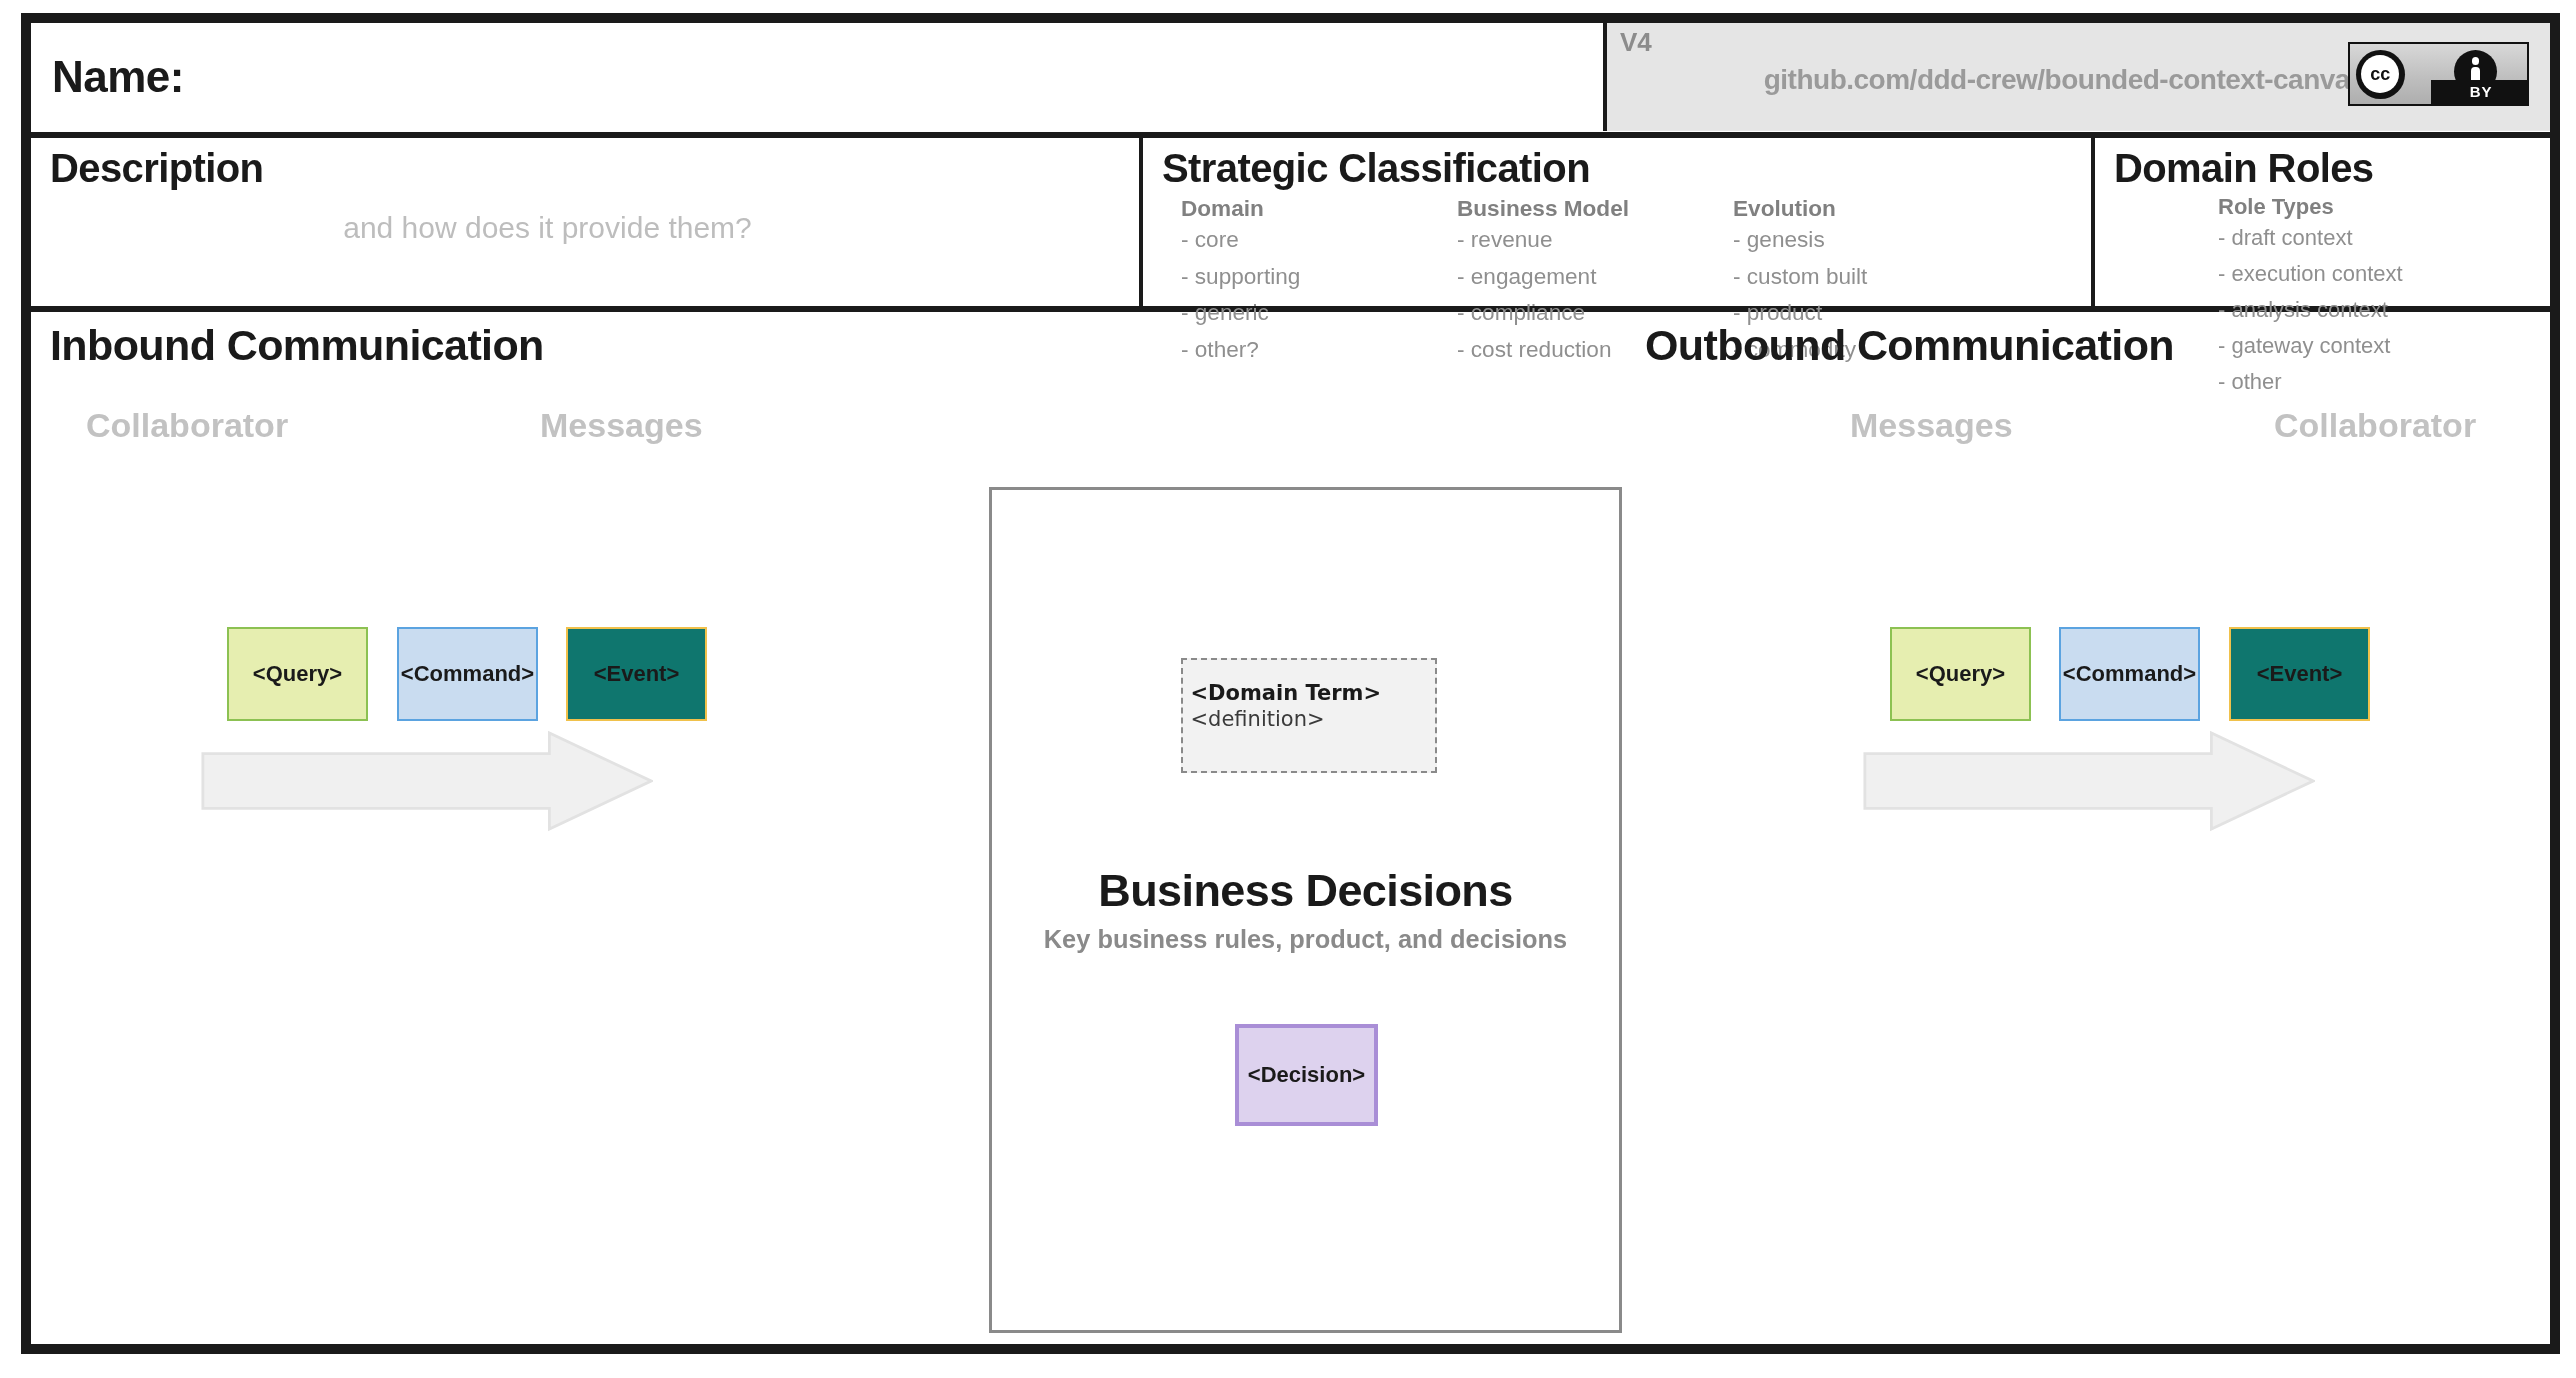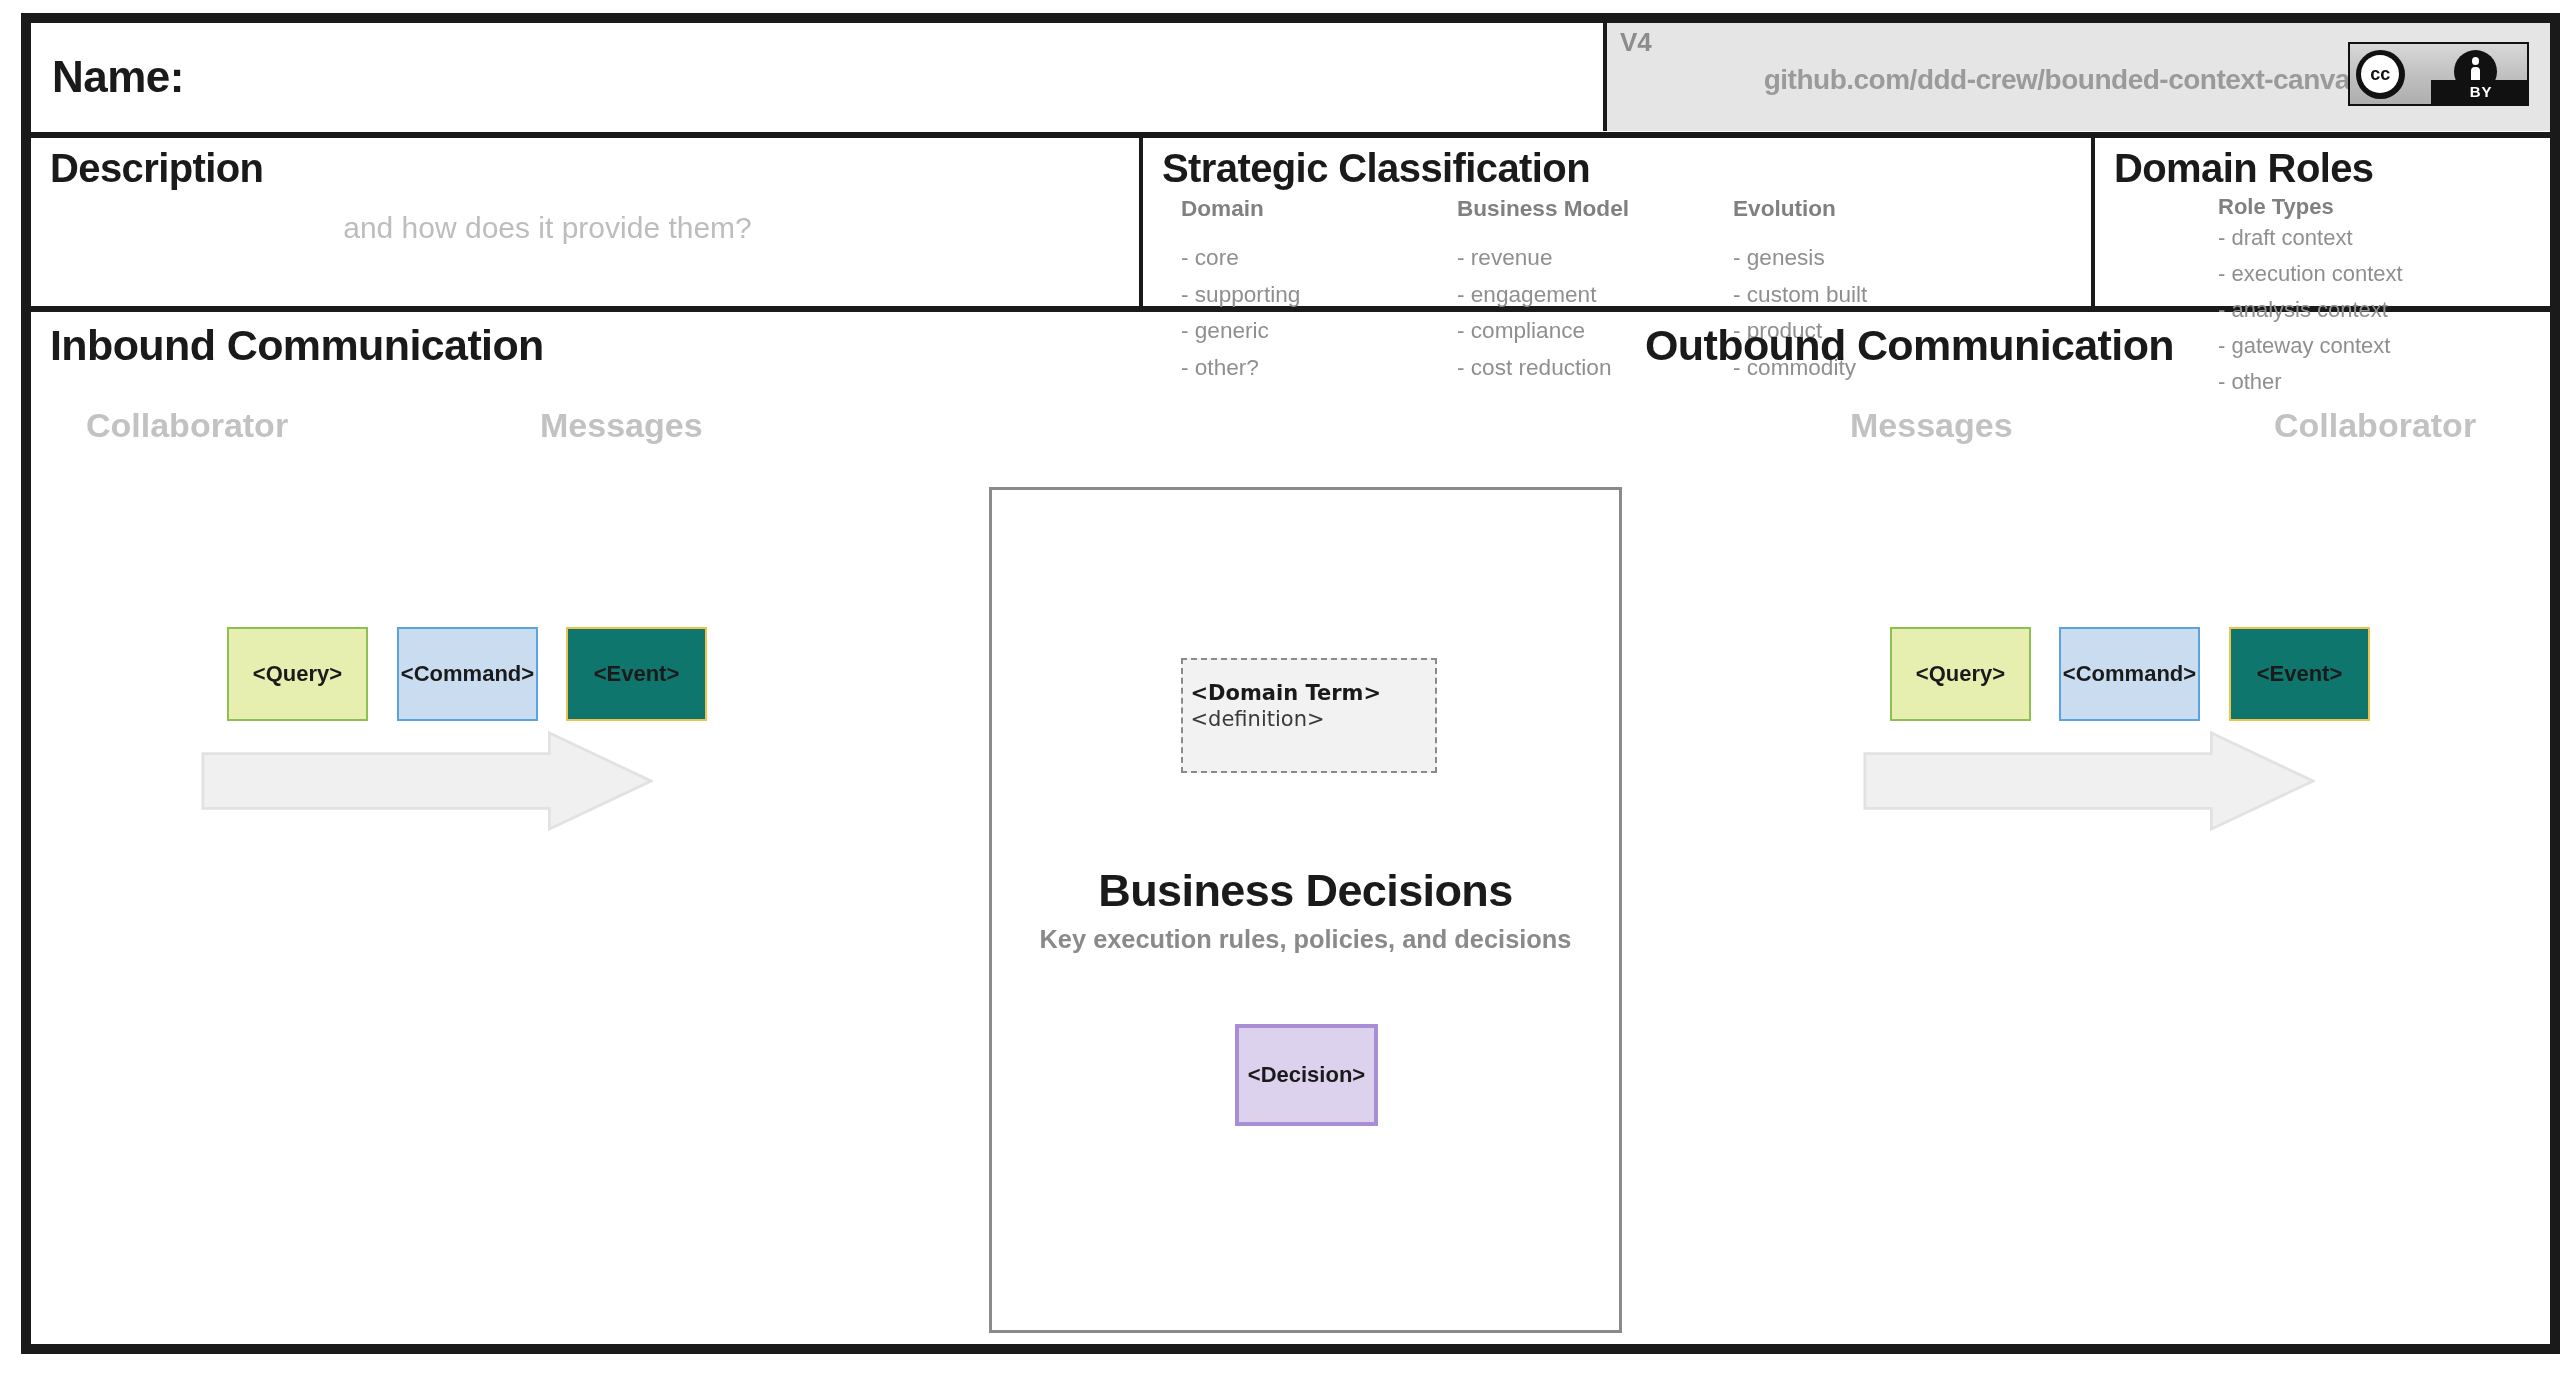--- a/index.html
+++ b/index.html
@@ -167,21 +167,21 @@
     display: flex;
     padding: 5.7px 0 0 38px;
     gap: 87px;
   }
   .strat-col { min-width: 189px; }
   .col-head {
     font-size: 22.6px;
     font-weight: bold;
     color: #808080;
     font-family: "Liberation Sans", sans-serif;
-    margin-bottom: 18px;
+    margin-bottom: 0;
   }
   .col-item {
     font-size: 22.6px;
     color: #8f8f8f;
     font-family: "Liberation Sans", sans-serif;
     line-height: 1.62;
     white-space: nowrap;
   }
 
   .roles-body { padding: 3.8px 0 0 123px; }
@@ -368,20 +368,20 @@
       <polygon points="2,26 370,26 370,4 478,55 370,106 370,84 2,84" fill="#f0f0f0" stroke="#e2e2e2" stroke-width="3"></polygon>
     </svg>
 
     <div class="center-panel">
       <div class="term-box">
         <div class="term-name">&lt;Domain Term&gt;</div>
         <div class="term-def">&lt;definition&gt;</div>
       </div>
       <div style="position:absolute; left:0; top:375px; width:100%;">
         <div class="center-h1">Business Decisions</div>
-        <div class="center-sub">Key execution rules, policies, and decisions</div>
+        <div class="center-sub">Key business rules, product, and decisions</div>
       </div>
       <div class="msg-box box-decision" style="left:243px; top:534px;">&lt;Decision&gt;</div>
     </div>
 
   </div>
 </div>
 
 
 </body></html>

